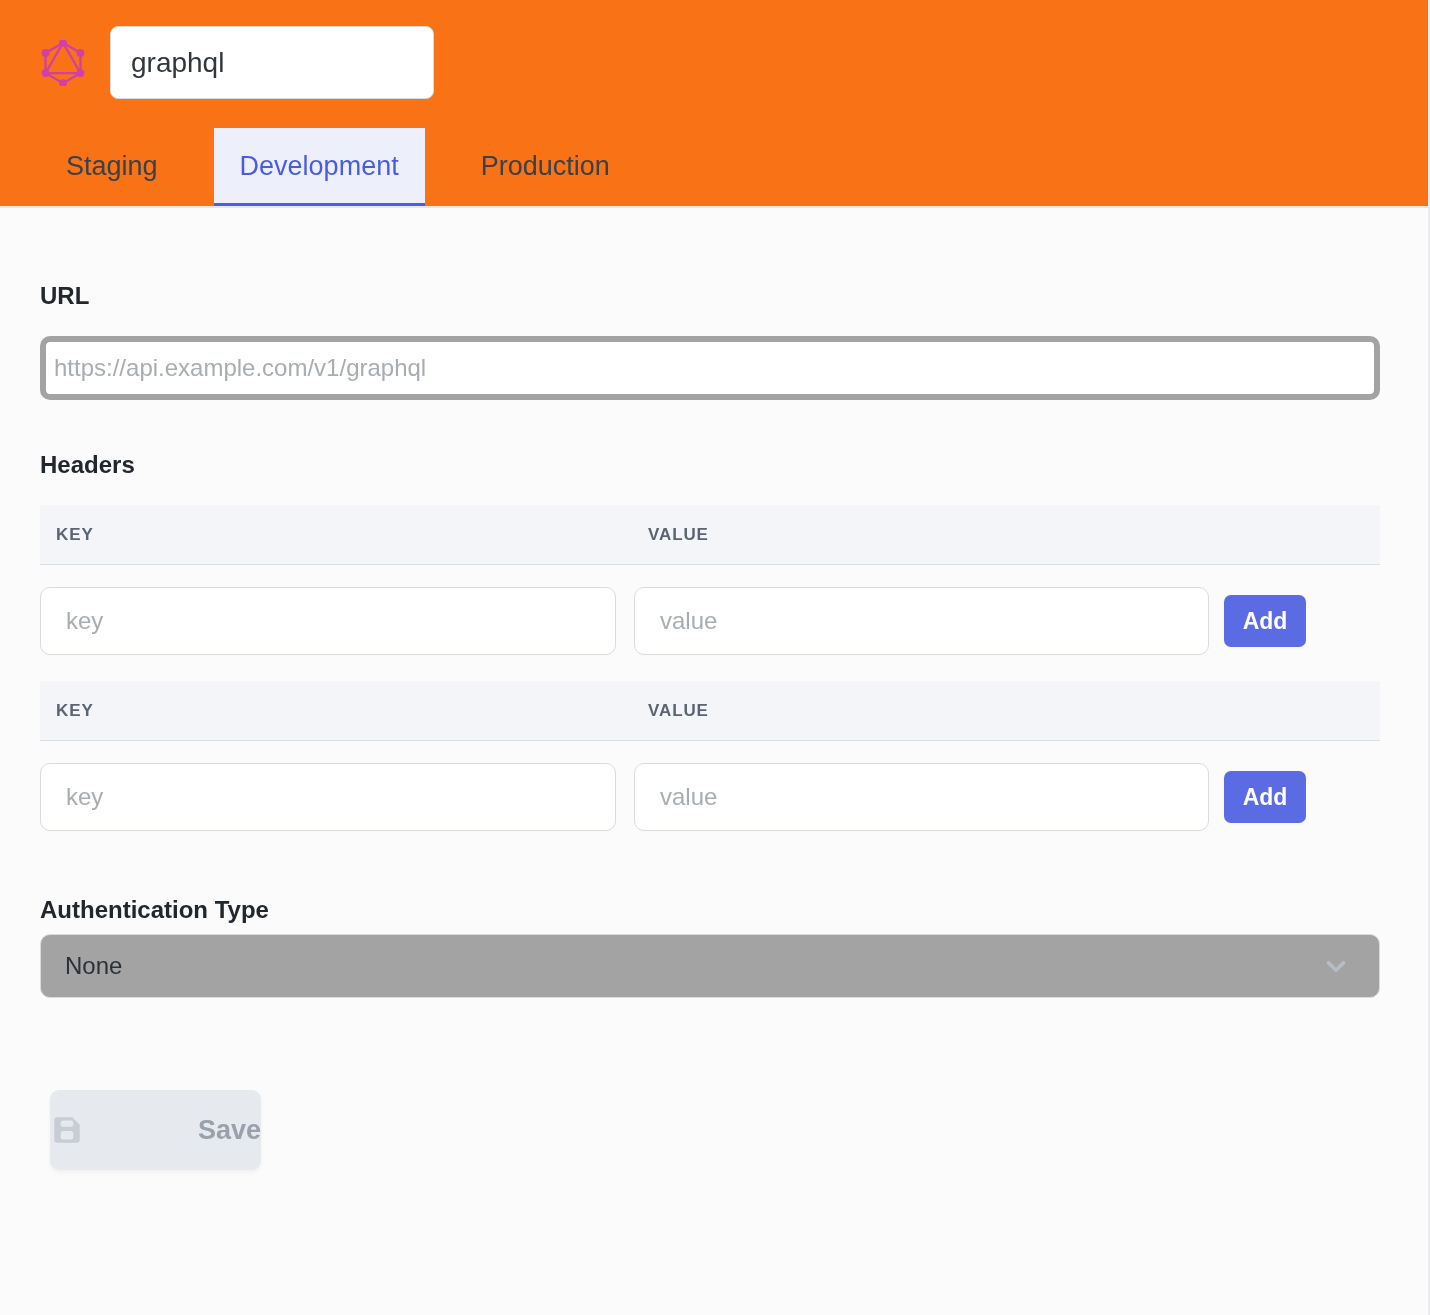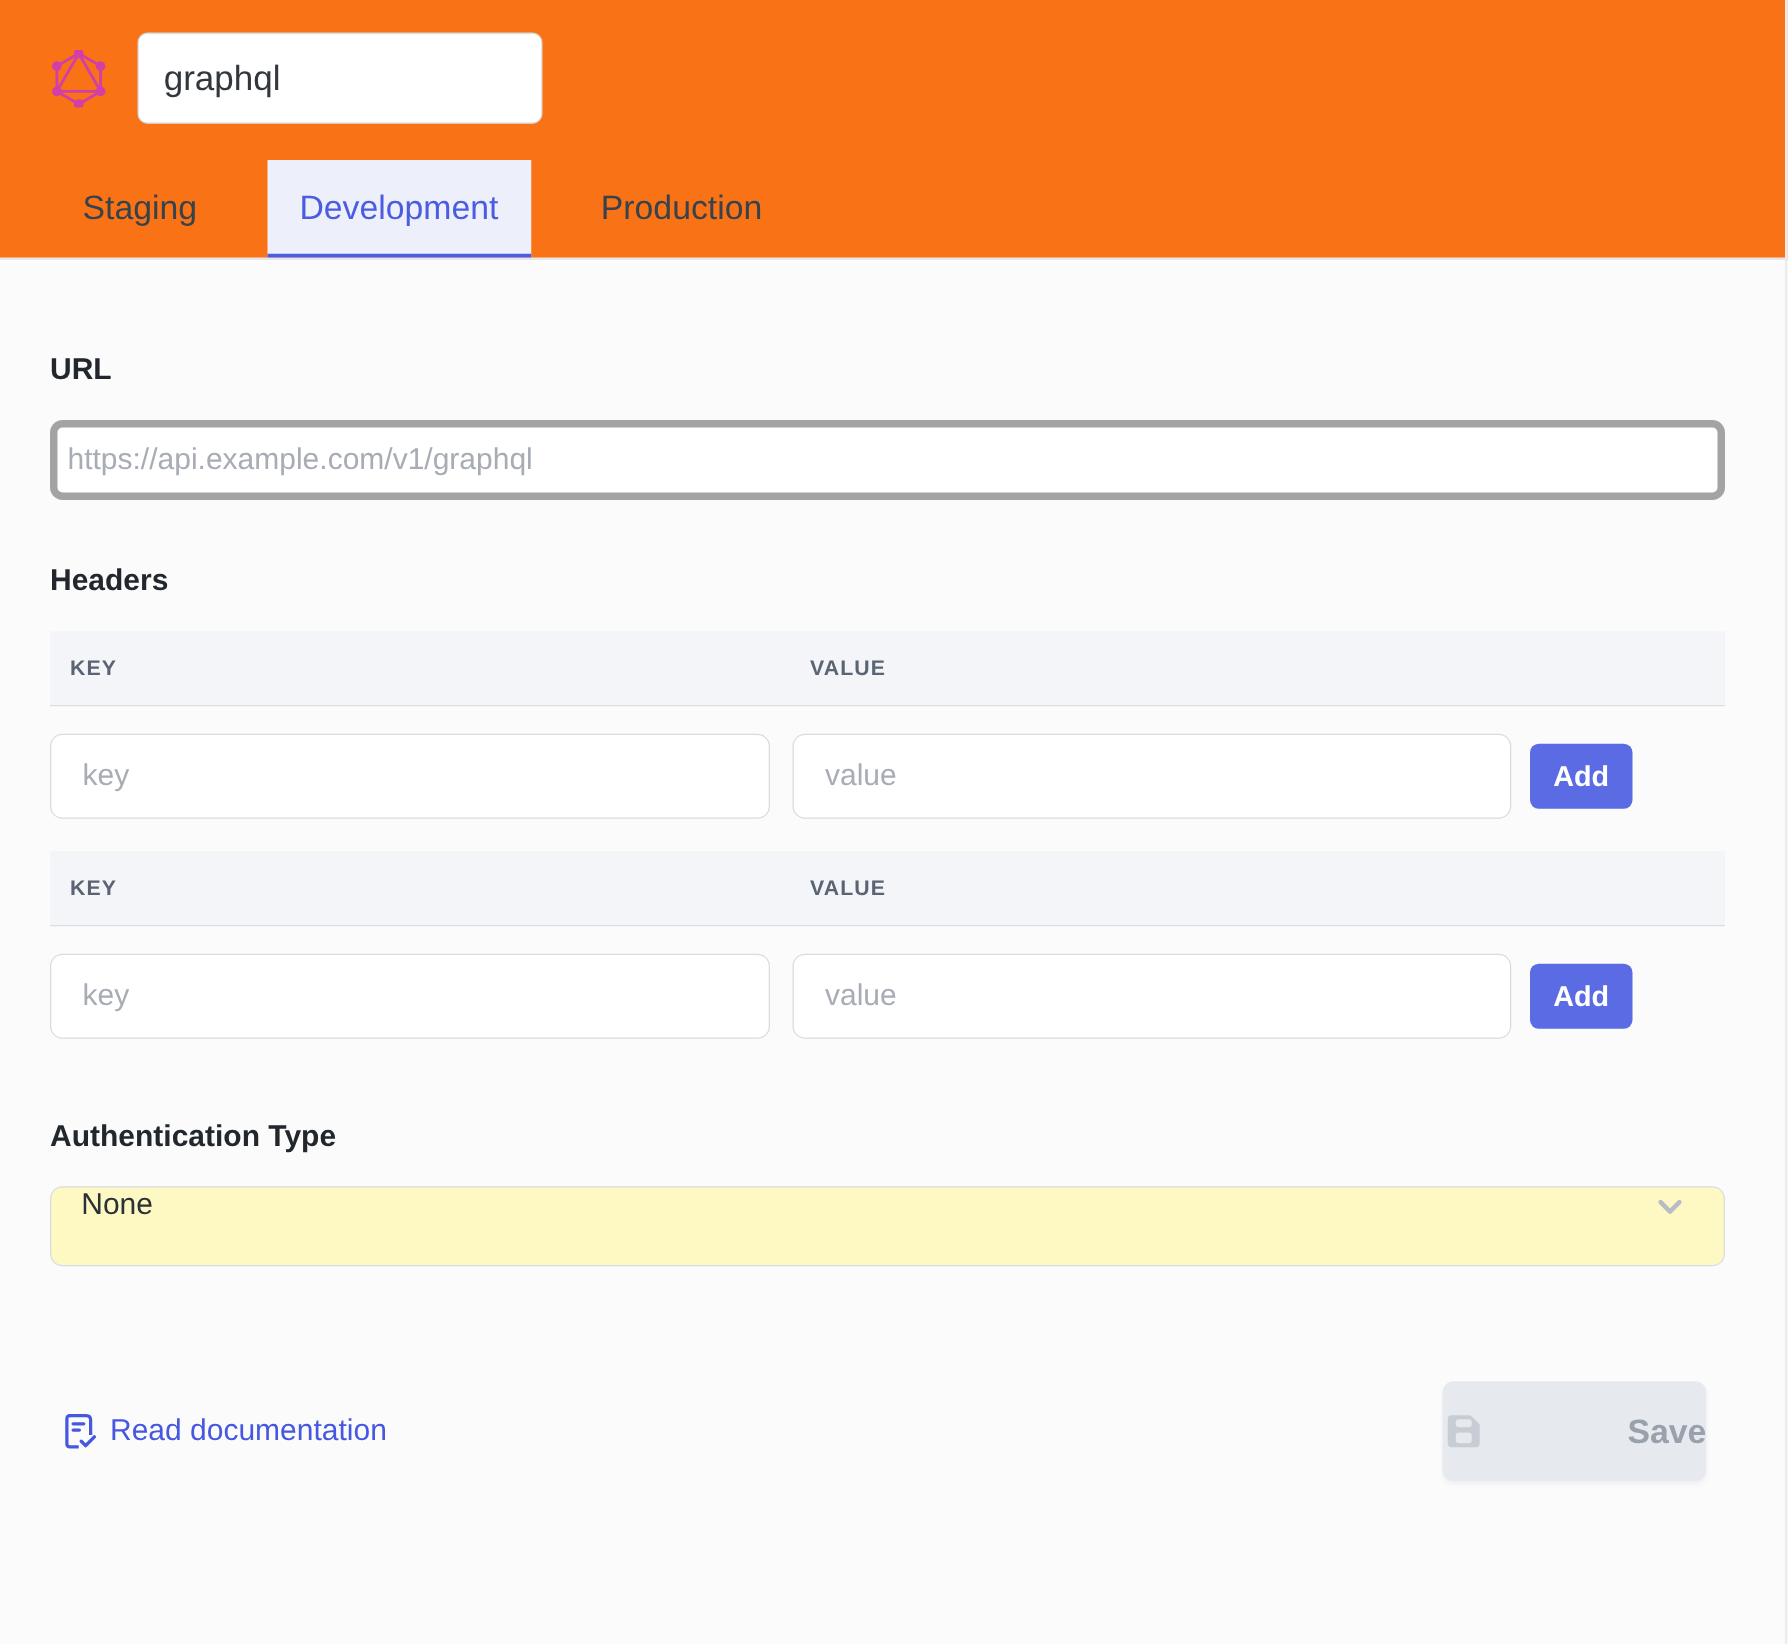--- a/index.html
+++ b/index.html
@@ -86,25 +86,25 @@
   .kv-input.value { width: 575px; margin-right: 15px; }
   .add-btn {
     width: 82px; height: 52px;
     background: #5a6be4; color: #ffffff;
     border: none; border-radius: 7px;
     font-family: inherit; font-size: 23px; font-weight: 600;
     cursor: pointer;
   }
 
   .select-box {
-    margin-top: 25px;
+    margin-top: 10px;
     width: 100%; height: 64px;
     border: 1px solid #d8dbe0; border-radius: 10px;
-    background: #fef9c3;
-    display: flex; align-items: flex-start; justify-content: space-between;
+    background: #a3a3a3;
+    display: flex; align-items: center; justify-content: space-between;
     padding: 0 28px 0 24px;
     font-size: 24px; color: #2b3138;
     cursor: pointer;
   }
 
   
   .footer {
     margin-top: 92px;
     display: flex; align-items: center; justify-content: space-between;
     padding: 0 15px 0 10px;
@@ -183,31 +183,20 @@
 
   <div class="field-label auth">Authentication Type</div>
   <div class="select-box">
     <span>None</span>
     <svg width="30" height="30" viewBox="0 0 28 28">
       <polyline points="7,11 14,18 21,11" fill="none" stroke="#b8bcc4" stroke-width="3.4" stroke-linecap="round" stroke-linejoin="round"></polyline>
     </svg>
   </div>
 
   <div class="footer">
-    <a class="doc-link">
-      <svg width="28" height="30" viewBox="0 0 28 30">
-        <path d="M6 2.5 H19 Q22.5 2.5 22.5 6 V18" fill="none" stroke="#4657e0" stroke-width="2.6" stroke-linecap="round"></path>
-        <path d="M22.5 18 V24 Q22.5 27.5 19 27.5 H6 Q3.5 27.5 3.5 25 V5 Q3.5 2.5 6 2.5" fill="none" stroke="#4657e0" stroke-width="2.6" stroke-linecap="round"></path>
-        <line x1="8.5" y1="9" x2="17" y2="9" stroke="#4657e0" stroke-width="2.6" stroke-linecap="round"></line>
-        <line x1="8.5" y1="14" x2="13.5" y2="14" stroke="#4657e0" stroke-width="2.6" stroke-linecap="round"></line>
-        <rect x="13" y="18" width="15" height="12" fill="#fbfbfb"></rect>
-        <polyline points="15,23 18.5,26.5 25.5,19.5" fill="none" stroke="#4657e0" stroke-width="2.8" stroke-linecap="round" stroke-linejoin="round"></polyline>
-      </svg>
-      <span>Read documentation</span>
-    </a>
 
     <button class="save-btn" disabled="">
       <svg width="34" height="34" viewBox="0 0 32 32">
         <path d="M7 4 H21 L28 11 V25 Q28 28 25 28 H7 Q4 28 4 25 V7 Q4 4 7 4 Z" fill="#c7ccd5"></path>
         <rect x="10" y="7" width="12" height="6" rx="2.5" fill="#e6e9ed"></rect>
         <rect x="10" y="17" width="12" height="8" rx="2.5" fill="#e6e9ed"></rect>
       </svg>
       <span>Save</span>
     </button>
   </div>

